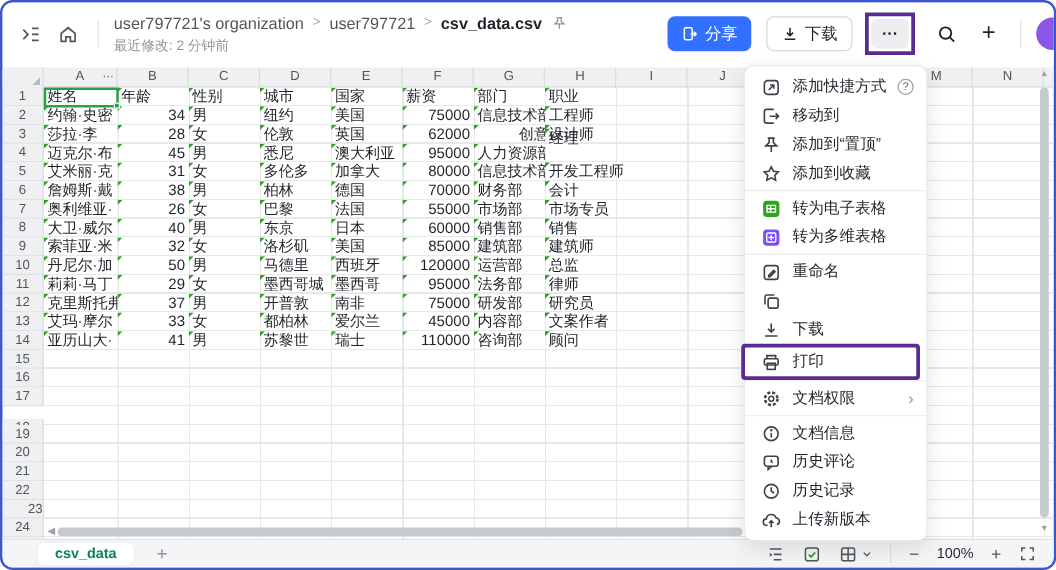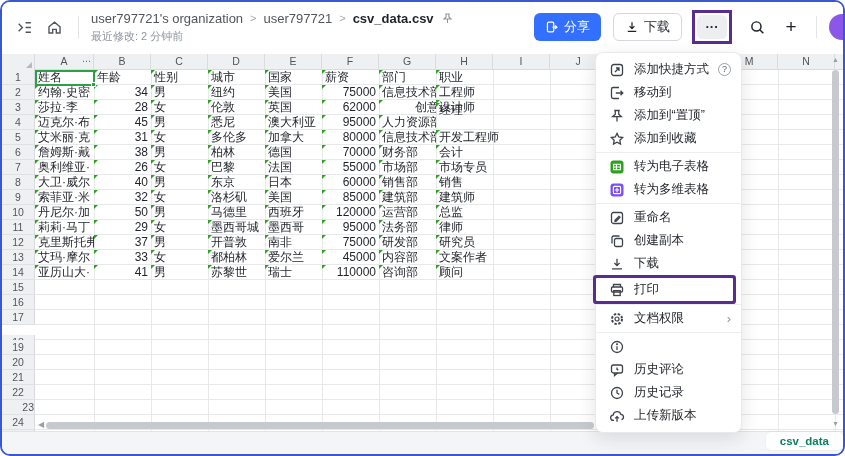--- a/index.html
+++ b/index.html
@@ -83,21 +83,21 @@
                    justify-content:center; }
   .menu-item .lbl { flex:1; white-space:nowrap; overflow:hidden; }
   .menu-item .help { width:13px; height:13px; border:1px solid #9aa0a6; border-radius:50%;
                      font-size:9px; line-height:11px; text-align:center; color:#646a73; flex:none; }
   .menu-item .chev { color:#8f959e; font-size:13px; flex:none; }
   .menu-item.highlighted { box-shadow:0 0 0 3px #5B2C8F; margin:3px 8px 3px 0; border-radius:1px; }
   .menu-div { height:1px; background:#eceef0; margin:2px 0; }
 
   
   .tabbar { position:absolute; left:0; right:0; bottom:0; height:23px; background:#f4f5f6;
-            border-top:1px solid #e1e3e6; display:flex; align-items:flex-end; z-index:4;flex-direction:column; }
+            border-top:1px solid #e1e3e6; display:flex; align-items:center; z-index:4; }
   .sheet-tab { margin-left:28px; height:18px; background:#fff; border-radius:5px; padding:0 14px;
                font-size:11.5px; font-weight:700; color:#0C7F5E; line-height:18px;
                box-shadow:0 0 2px rgba(31,35,41,.08); cursor:pointer; }
   .tab-add { margin-left:18px; color:#8f959e; font-size:15px; cursor:pointer; }
   .bb-right { margin-left:auto; display:flex; align-items:center; gap:14px; padding-right:14px; }
   .bb-ic { display:flex; align-items:center; color:#51565b; cursor:pointer; }
   .bb-sep { width:1px; height:14px; background:#dcdee1; }
   .zoom-val { font-size:11.5px; color:#1f2329; }
   .zoom-btn { font-size:14px; color:#51565b; cursor:pointer; line-height:10px; }
   svg { display:block; }
@@ -412,21 +412,20 @@
         </span>
         <span class="lbl">重命名</span>
       </div>
       <div class="menu-item">
         <span class="mi">
           <svg width="16" height="16" viewBox="0 0 16 16" fill="none" stroke="#3e434a" stroke-width="1.3">
             <rect x="5.5" y="5.5" width="8" height="8" rx="1.5"></rect>
             <path d="M10.5 3H4.5A1.5 1.5 0 0 0 3 4.5v6"></path>
           </svg>
         </span>
-        <span class="lbl">创建副本</span>
       </div>
       <div class="menu-item">
         <span class="mi">
           <svg width="16" height="16" viewBox="0 0 16 16" fill="none" stroke="#3e434a" stroke-width="1.3">
             <path d="M8 2.8v6.8M5.4 7l2.6 2.6L10.6 7M3 12.8h10"></path>
           </svg>
         </span>
         <span class="lbl">下载</span>
       </div>
       <div class="menu-item highlighted">
@@ -452,20 +451,21 @@
       </div>
       <div class="menu-div"></div>
       <div class="menu-item">
         <span class="mi">
           <svg width="16" height="16" viewBox="0 0 16 16" fill="none" stroke="#3e434a" stroke-width="1.3">
             <circle cx="8" cy="8" r="5.5"></circle>
             <path d="M8 7.3V11"></path>
             <circle cx="8" cy="5.2" r=".4" fill="#3e434a"></circle>
           </svg>
         </span>
+        <span class="lbl">文档信息</span>
       </div>
       <div class="menu-item">
         <span class="mi">
           <svg width="16" height="16" viewBox="0 0 16 16" fill="none" stroke="#3e434a" stroke-width="1.3">
             <rect x="2.5" y="3" width="11" height="8" rx="2"></rect>
             <path d="M5.5 11v2.6L8.6 11"></path>
             <path d="M8 5.5V7.3l1.3.8"></path>
           </svg>
         </span>
         <span class="lbl">历史评论</span>

